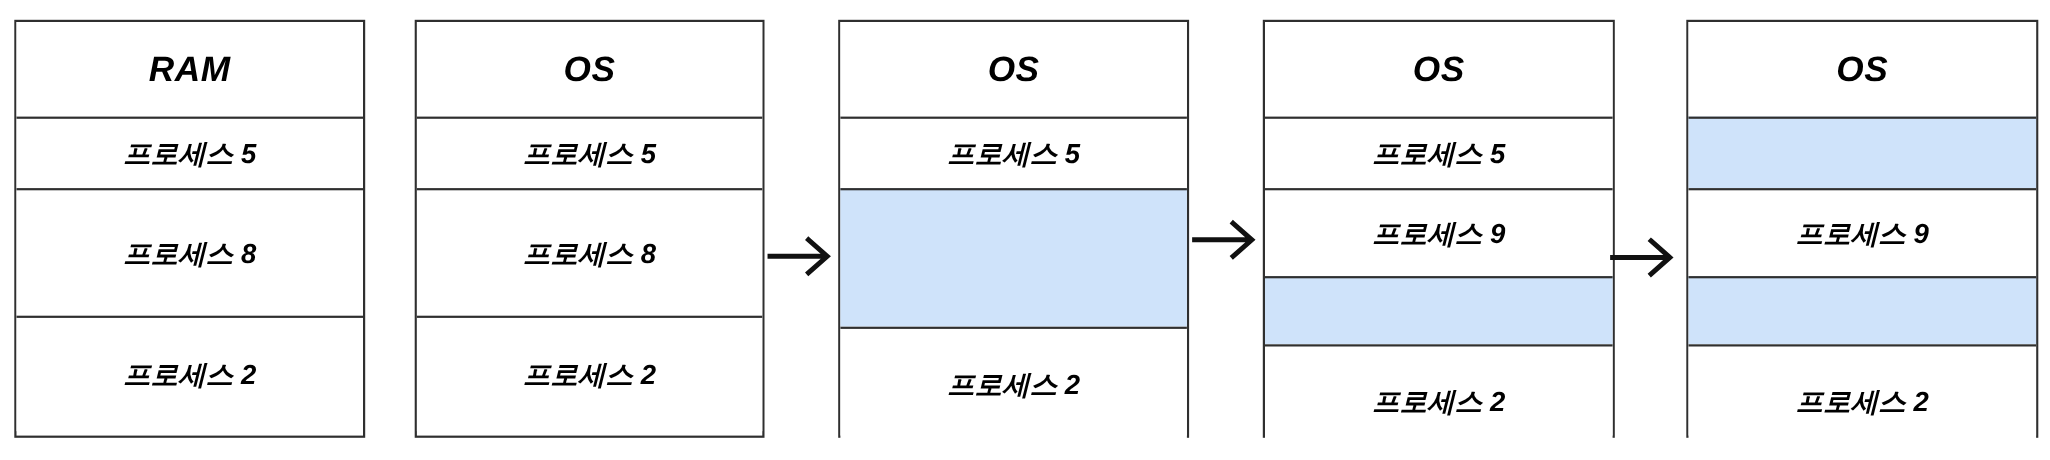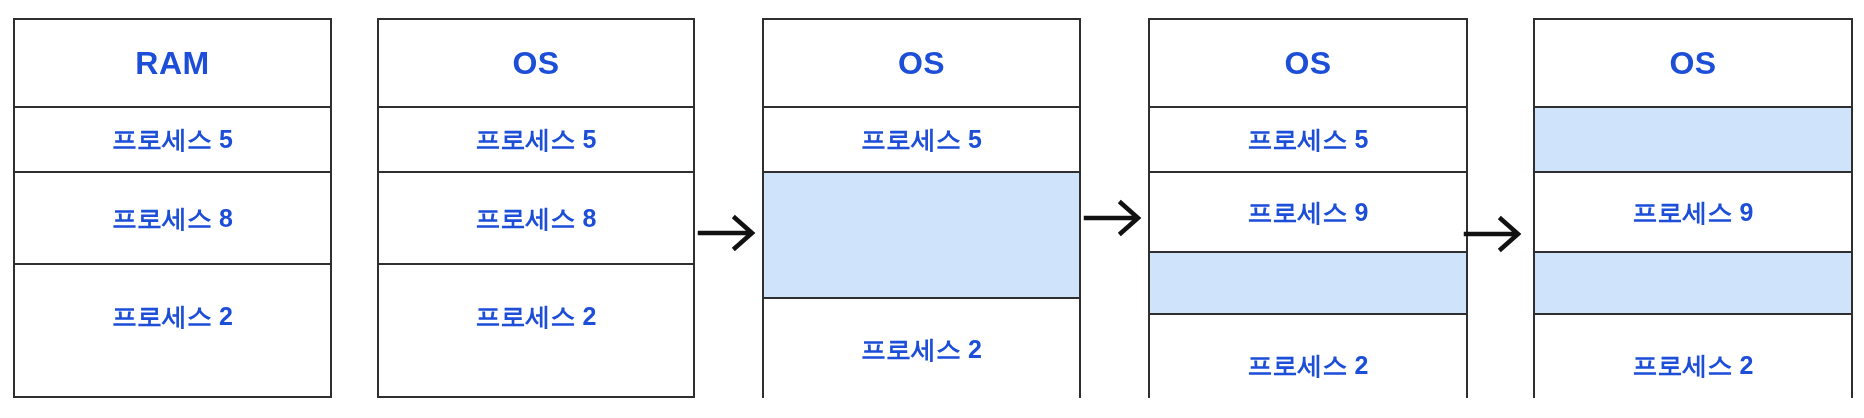--- a/index.html
+++ b/index.html
@@ -27,38 +27,39 @@
   .box2 { left: 377px;  width: 318px; }
   .box3 { left: 762px;  width: 319px; }
   .box4 { left: 1148px; width: 320px; }
   .box5 { left: 1533px; width: 320px; }
 
   .row {
     display: flex;
     align-items: center;
     justify-content: center;
     background: #ffffff;
-    color: #1d4ed8;
+    color: #000000;
     font-weight: 700;
     font-size: 25px;
     border-top: 2px solid #2f2f2f;
     flex: 0 0 auto;
+    font-style: italic;
   }
   .row.header {
     border-top: none;
     font-size: 32px;
     letter-spacing: 0.5px;
   }
   .row.free { background: #cfe3fa; }
 
   .h86  { height: 86px; }
   .h65  { height: 65px; }
   .h64  { height: 80px; }
   .h62  { height: 62px; }
-  .h124 { height: 92px; text-align: center; }
+  .h124 { height: 116px; text-align: center; }
   .h126 { height: 126px; }
   .h105 { height: 105px; }
   .h103 { height: 103px; }
 
   .arrow {
     position: absolute;
     width: 64px; height: 44px;
   }
   .arrow1 { left: 697px;  top: 211px; }
   .arrow2 { left: 1083px; top: 196px; }

